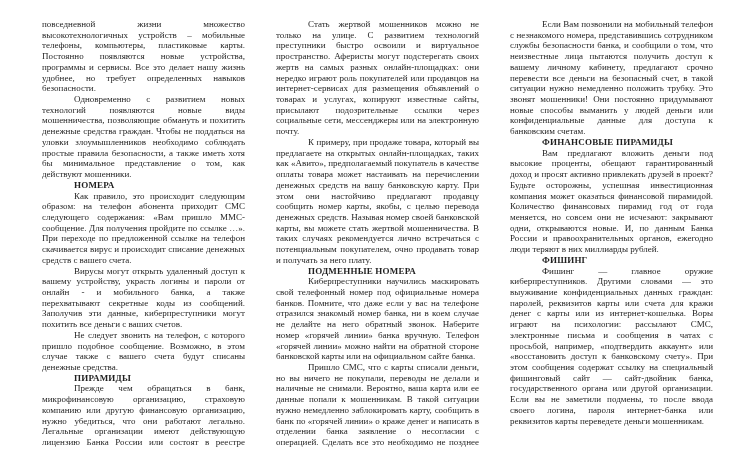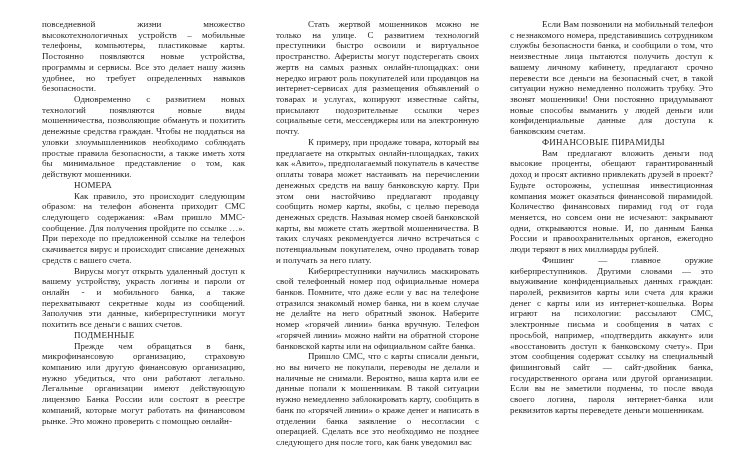--- a/index.html
+++ b/index.html
@@ -29,45 +29,48 @@
     font-size: 9px;
     line-height: 10.72px;
     color: #1f1f1f;
     text-align: justify;
     overflow: hidden;
   }
   .column p { margin: 0; padding: 0; }
   .paragraph { text-indent: 32px; }
   .paragraph-continuation { text-indent: 0; }
   .heading {
-    font-weight: normal;
+    font-weight: bold;
     text-indent: 32px;
     letter-spacing: 0.2px;
   }
 </style>
 </head>
 <body>
 
 <div class="page">
   <div class="columns">
       <div class="column">
         <p class="paragraph-continuation">повседневной жизни множество высокотехнологичных устройств – мобильные телефоны, компьютеры, пластиковые карты. Постоянно появляются новые устройства, программы и сервисы. Все это делает нашу жизнь удобнее, но требует определенных навыков безопасности.</p>
         <p class="paragraph">Одновременно с развитием новых технологий появляются новые виды мошенничества, позволяющие обмануть и похитить денежные средства граждан. Чтобы не поддаться на уловки злоумышленников необходимо соблюдать простые правила безопасности, а также иметь хотя бы минимальное представление о том, как действуют мошенники.</p>
         <p class="heading">НОМЕРА</p>
         <p class="paragraph">Как правило, это происходит следующим образом: на телефон абонента приходит СМС следующего содержания: «Вам пришло ММС-сообщение. Для получения пройдите по ссылке …». При переходе по предложенной ссылке на телефон скачивается вирус и происходит списание денежных средств с вашего счета.</p>
         <p class="paragraph">Вирусы могут открыть удаленный доступ к вашему устройству, украсть логины и пароли от онлайн - и мобильного банка, а также перехватывают секретные коды из сообщений. Заполучив эти данные, киберпреступники могут похитить все деньги с ваших счетов.</p>
-        <p class="heading">ПОДМЕННЫЕ</p>
+        <p class="paragraph">Не следует звонить на телефон, с которого пришло подобное сообщение. Возможно, в этом случае также с вашего счета будут списаны денежные средства.</p>
+        <p class="heading">ПИРАМИДЫ</p>
         <p class="paragraph">Прежде чем обращаться в банк, микрофинансовую организацию, страховую компанию или другую финансовую организацию, нужно убедиться, что они работают легально. Легальные организации имеют действующую лицензию Банка России или состоят в реестре компаний, которые могут работать на финансовом рынке. Это можно проверить с помощью онлайн-</p>
       </div>
       <div class="column">
         <p class="paragraph">Стать жертвой мошенников можно не только на улице. С развитием технологий преступники быстро освоили и виртуальное пространство. Аферисты могут подстерегать своих жертв на самых разных онлайн-площадках: они нередко играют роль покупателей или продавцов на интернет-сервисах для размещения объявлений о товарах и услугах, копируют известные сайты, присылают подозрительные ссылки через социальные сети, мессенджеры или на электронную почту.</p>
         <p class="paragraph">К примеру, при продаже товара, который вы предлагаете на открытых онлайн-площадках, таких как «Авито», предполагаемый покупатель в качестве оплаты товара может настаивать на перечислении денежных средств на вашу банковскую карту. При этом они настойчиво предлагают продавцу сообщить номер карты, якобы, с целью перевода денежных средств. Называя номер своей банковской карты, вы можете стать жертвой мошенничества. В таких случаях рекомендуется лично встречаться с потенциальным покупателем, очно продавать товар и получать за него плату.</p>
+        <p class="heading">ПОДМЕННЫЕ НОМЕРА</p>
         <p class="paragraph">Киберпреступники научились маскировать свой телефонный номер под официальные номера банков. Помните, что даже если у вас на телефоне отразился знакомый номер банка, ни в коем случае не делайте на него обратный звонок. Наберите номер «горячей линии» банка вручную. Телефон «горячей линии» можно найти на обратной стороне банковской карты или на официальном сайте банка.</p>
         <p class="paragraph">Пришло СМС, что с карты списали деньги, но вы ничего не покупали, переводы не делали и наличные не снимали. Вероятно, ваша карта или ее данные попали к мошенникам. В такой ситуации нужно немедленно заблокировать карту, сообщить в банк по «горячей линии» о краже денег и написать в отделении банка заявление о несогласии с операцией. Сделать все это необходимо не позднее следующего дня после того, как банк уведомил вас</p>
       </div>
       <div class="column">
         <p class="paragraph">Если Вам позвонили на мобильный телефон с незнакомого номера, представившись сотрудником службы безопасности банка, и сообщили о том, что неизвестные лица пытаются получить доступ к вашему личному кабинету, предлагают срочно перевести все деньги на безопасный счет, в такой ситуации нужно немедленно положить трубку. Это звонят мошенники! Они постоянно придумывают новые способы выманить у людей деньги или конфиденциальные данные для доступа к банковским счетам.</p>
         <p class="heading">ФИНАНСОВЫЕ ПИРАМИДЫ</p>
         <p class="paragraph">Вам предлагают вложить деньги под высокие проценты, обещают гарантированный доход и просят активно привлекать друзей в проект? Будьте осторожны, успешная инвестиционная компания может оказаться финансовой пирамидой. Количество финансовых пирамид год от года меняется, но совсем они не исчезают: закрывают одни, открываются новые. И, по данным Банка России и правоохранительных органов, ежегодно люди теряют в них миллиарды рублей.</p>
+        <p class="heading">ФИШИНГ</p>
         <p class="paragraph">Фишинг — главное оружие киберпреступников. Другими словами — это выуживание конфиденциальных данных граждан: паролей, реквизитов карты или счета для кражи денег с карты или из интернет-кошелька. Воры играют на психологии: рассылают СМС, электронные письма и сообщения в чатах с просьбой, например, «подтвердить аккаунт» или «восстановить доступ к банковскому счету». При этом сообщения содержат ссылку на специальный фишинговый сайт — сайт-двойник банка, государственного органа или другой организации. Если вы не заметили подмены, то после ввода своего логина, пароля интернет-банка или реквизитов карты переведете деньги мошенникам.</p>
       </div>
     </div>
 </div>
 
 </body></html>

